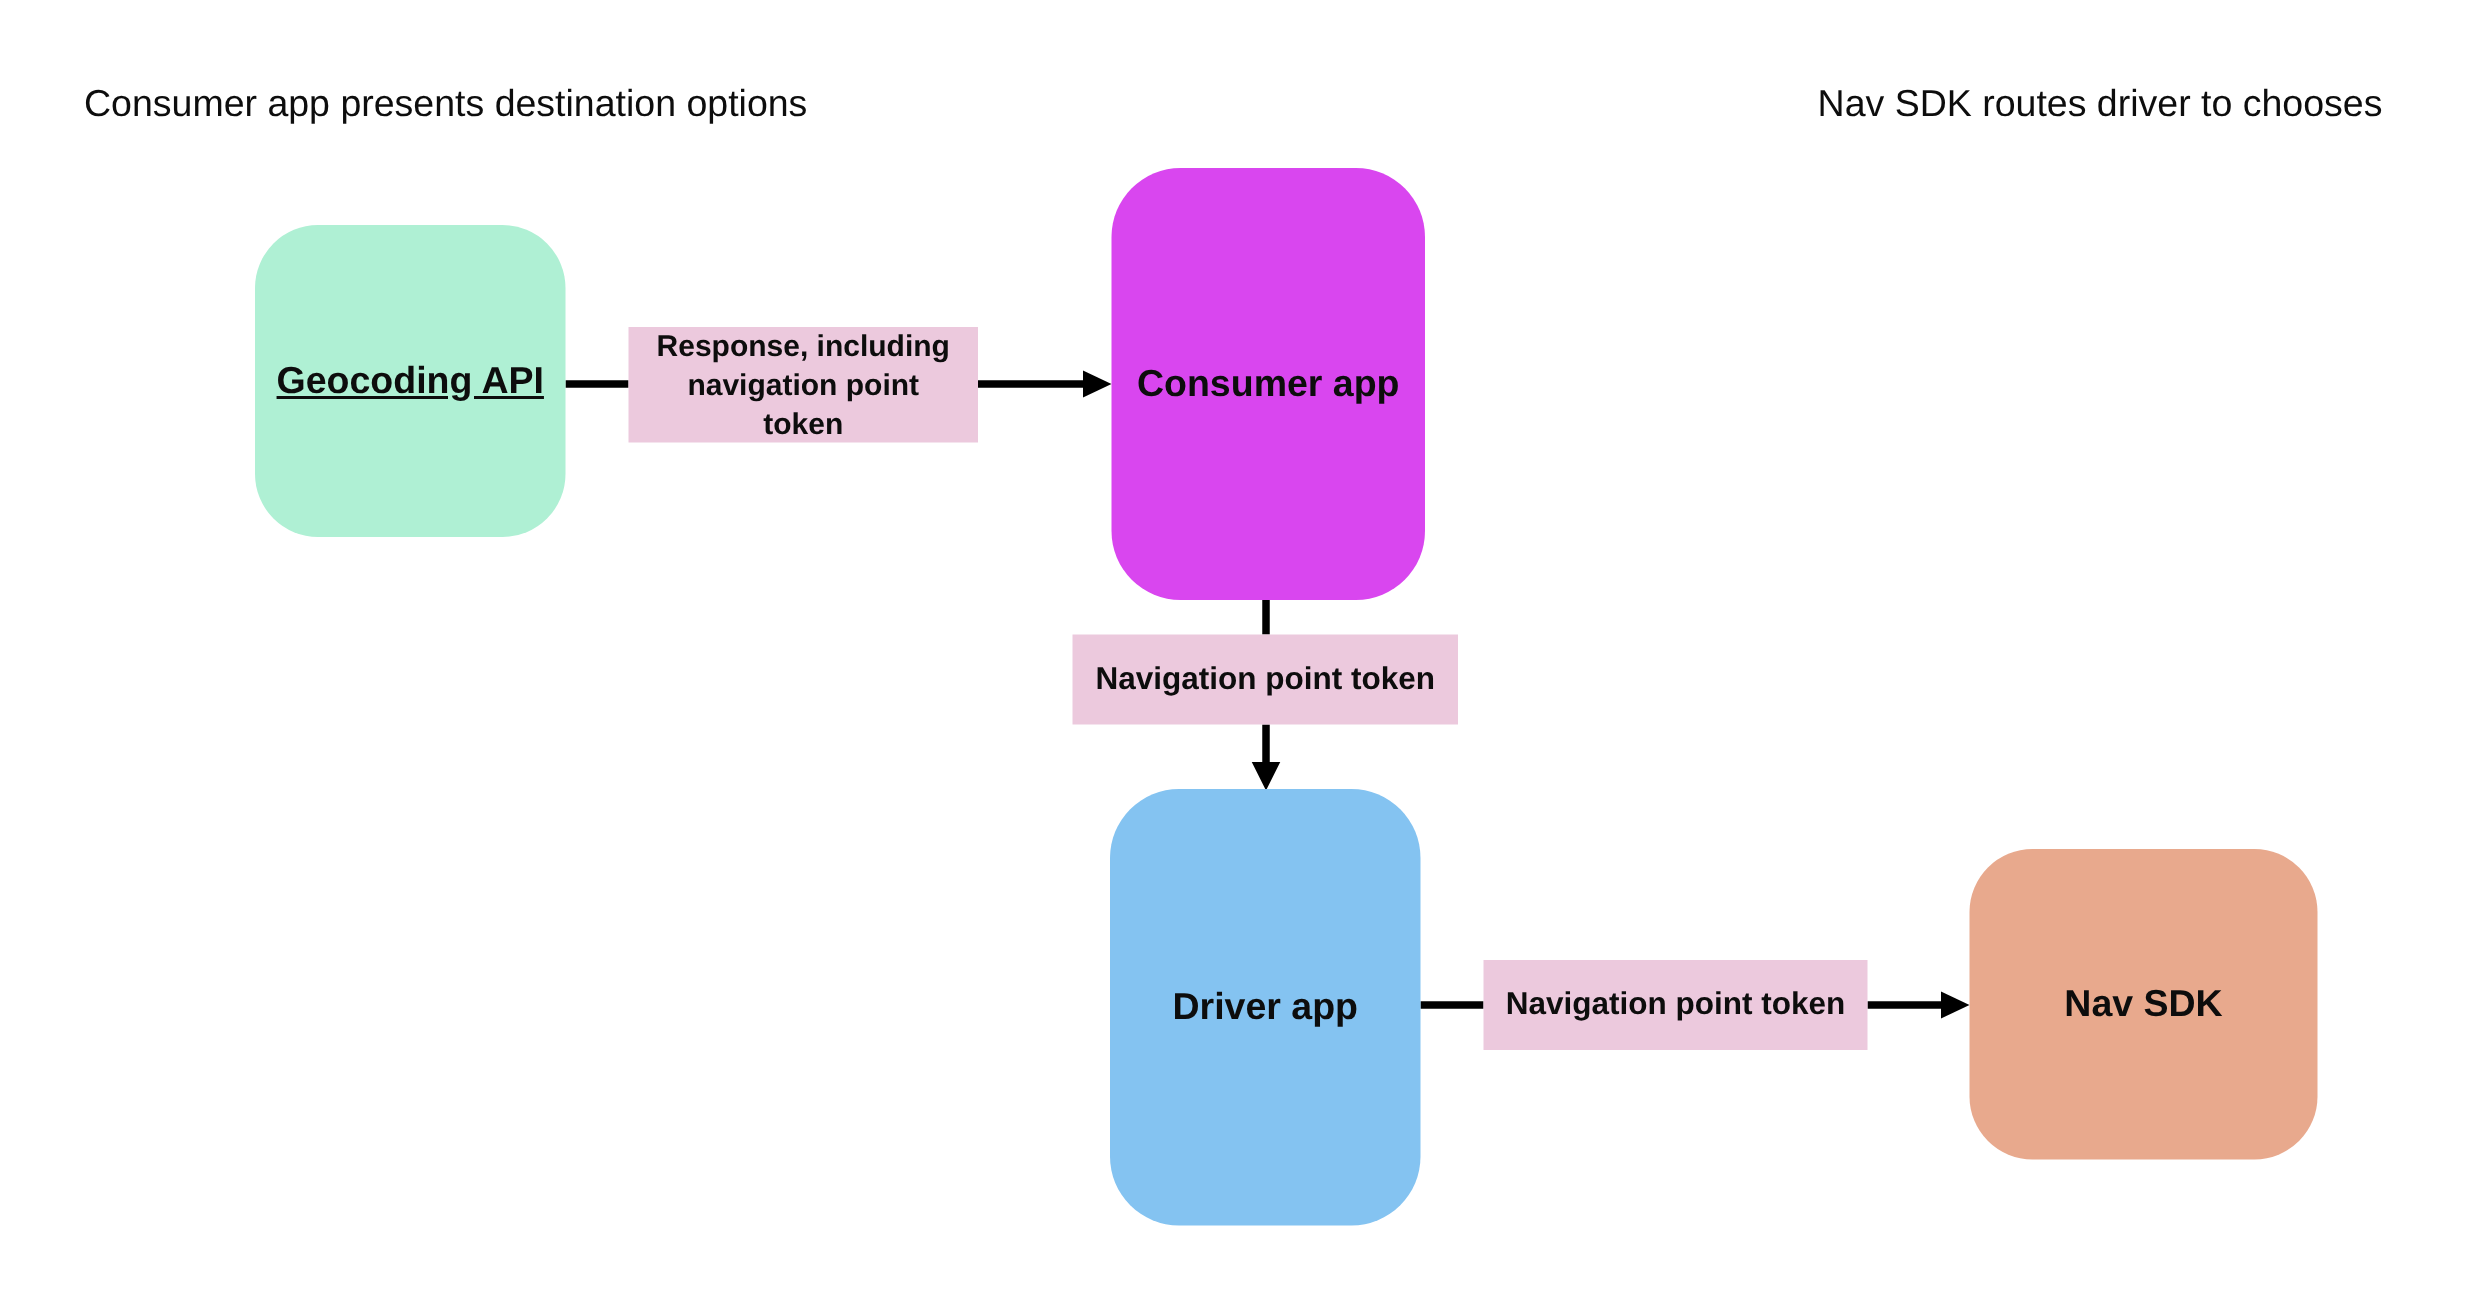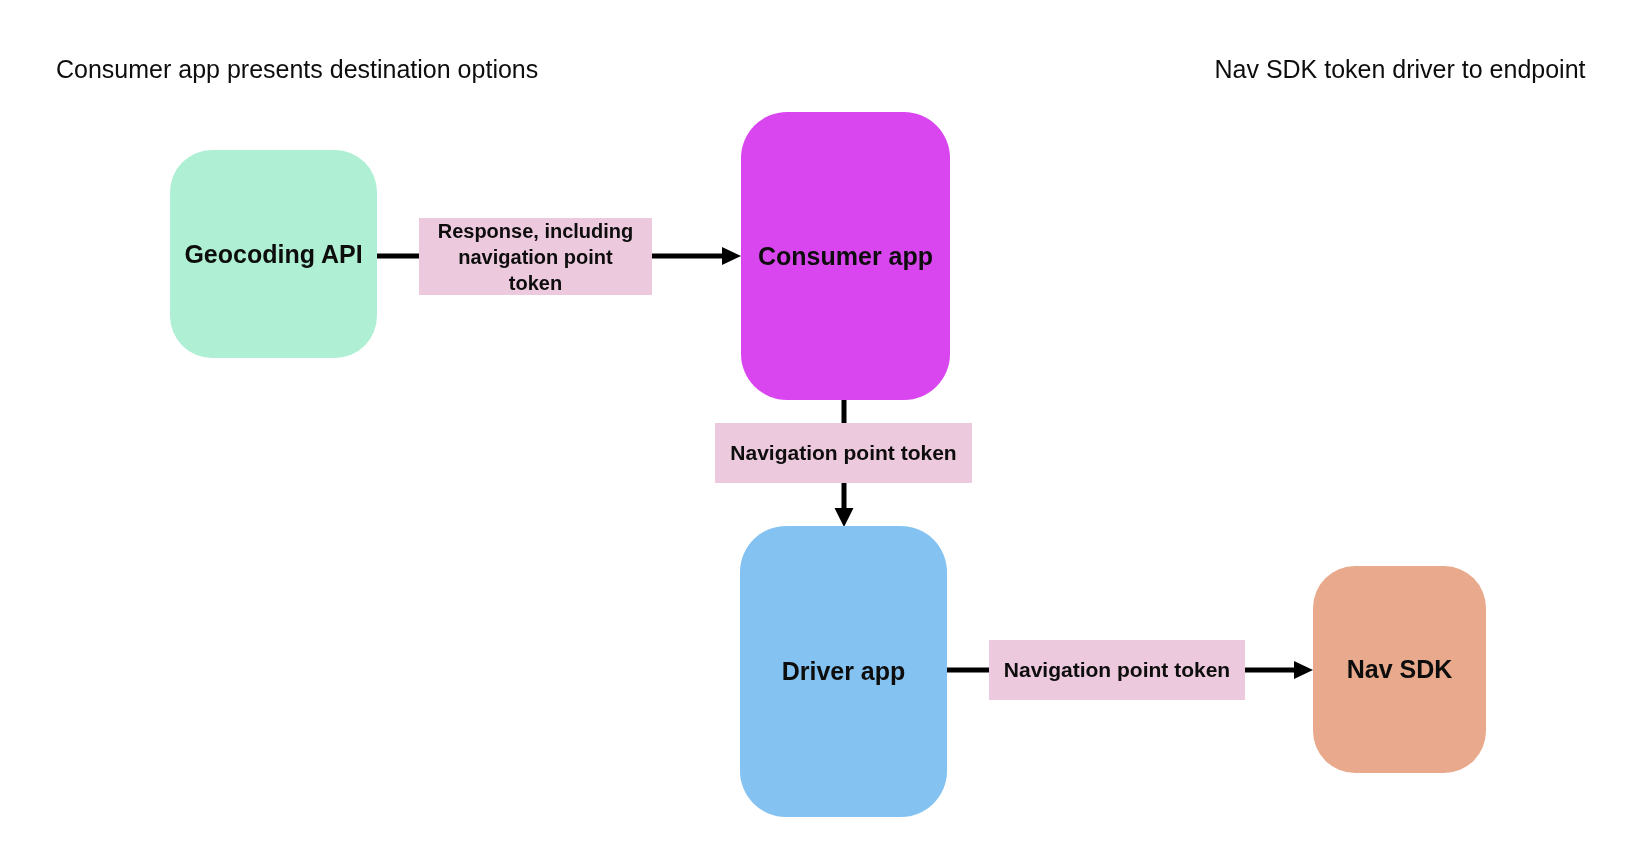--- a/index.html
+++ b/index.html
@@ -31,24 +31,24 @@
     align-items: center;
     justify-content: center;
     text-align: center;
   }
   .node .node-label {
     font-size: 25px;
     font-weight: 700;
     color: #0d0d0d;
     white-space: nowrap;
   }
-  .node-geocoding { left: 170px; top: 150px; width: 207px; height: 208px; border-radius: 42px; }
+  .node-geocoding { left: 170px; top: 150px; width: 207px; height: 208px; border-radius: 42px; text-decoration: underline; }
   .node-consumer  { left: 741px; top: 112px; width: 209px; height: 288px; border-radius: 46px; }
   .node-driver    { left: 740px; top: 526px; width: 207px; height: 291px; border-radius: 46px; }
-  .node-navsdk    { left: 1313px; top: 566px; width: 173px; height: 207px; border-radius: 42px; }
+  .node-navsdk    { left: 1313px; top: 566px; width: 232px; height: 207px; border-radius: 42px; }
   .edge-label {
     position: absolute;
     display: flex;
     align-items: center;
     justify-content: center;
     text-align: center;
     font-weight: 700;
     color: #0d0d0d;
   }
   .edge-label-1 {
@@ -73,21 +73,21 @@
   }
   .connector-layer line { stroke: #000000; stroke-width: 5; }
   .connector-layer polygon { fill: #000000; }
 </style>
 </head>
 <body>
 
 <div class="canvas">
 
   <div class="step-heading" style="left:56px;">Consumer app presents destination options</div>
-  <div class="step-heading centered" style="left:1400px;">Nav SDK token driver to endpoint</div>
+  <div class="step-heading centered" style="left:1400px;">Nav SDK routes driver to chooses</div>
 
   <svg class="connector-layer" viewBox="0 0 1646 868" xmlns="http://www.w3.org/2000/svg">
     <line x1="377" y1="256" x2="419" y2="256"></line>
     <line x1="652" y1="256" x2="724" y2="256"></line>
     <polygon points="741,256 722,247 722,265"></polygon>
     <line x1="844" y1="400" x2="844" y2="423"></line>
     <line x1="844" y1="483" x2="844" y2="508"></line>
     <polygon points="844,527 834.5,508 853.5,508"></polygon>
     <line x1="947" y1="670" x2="989" y2="670"></line>
     <line x1="1245" y1="670" x2="1294" y2="670"></line>

